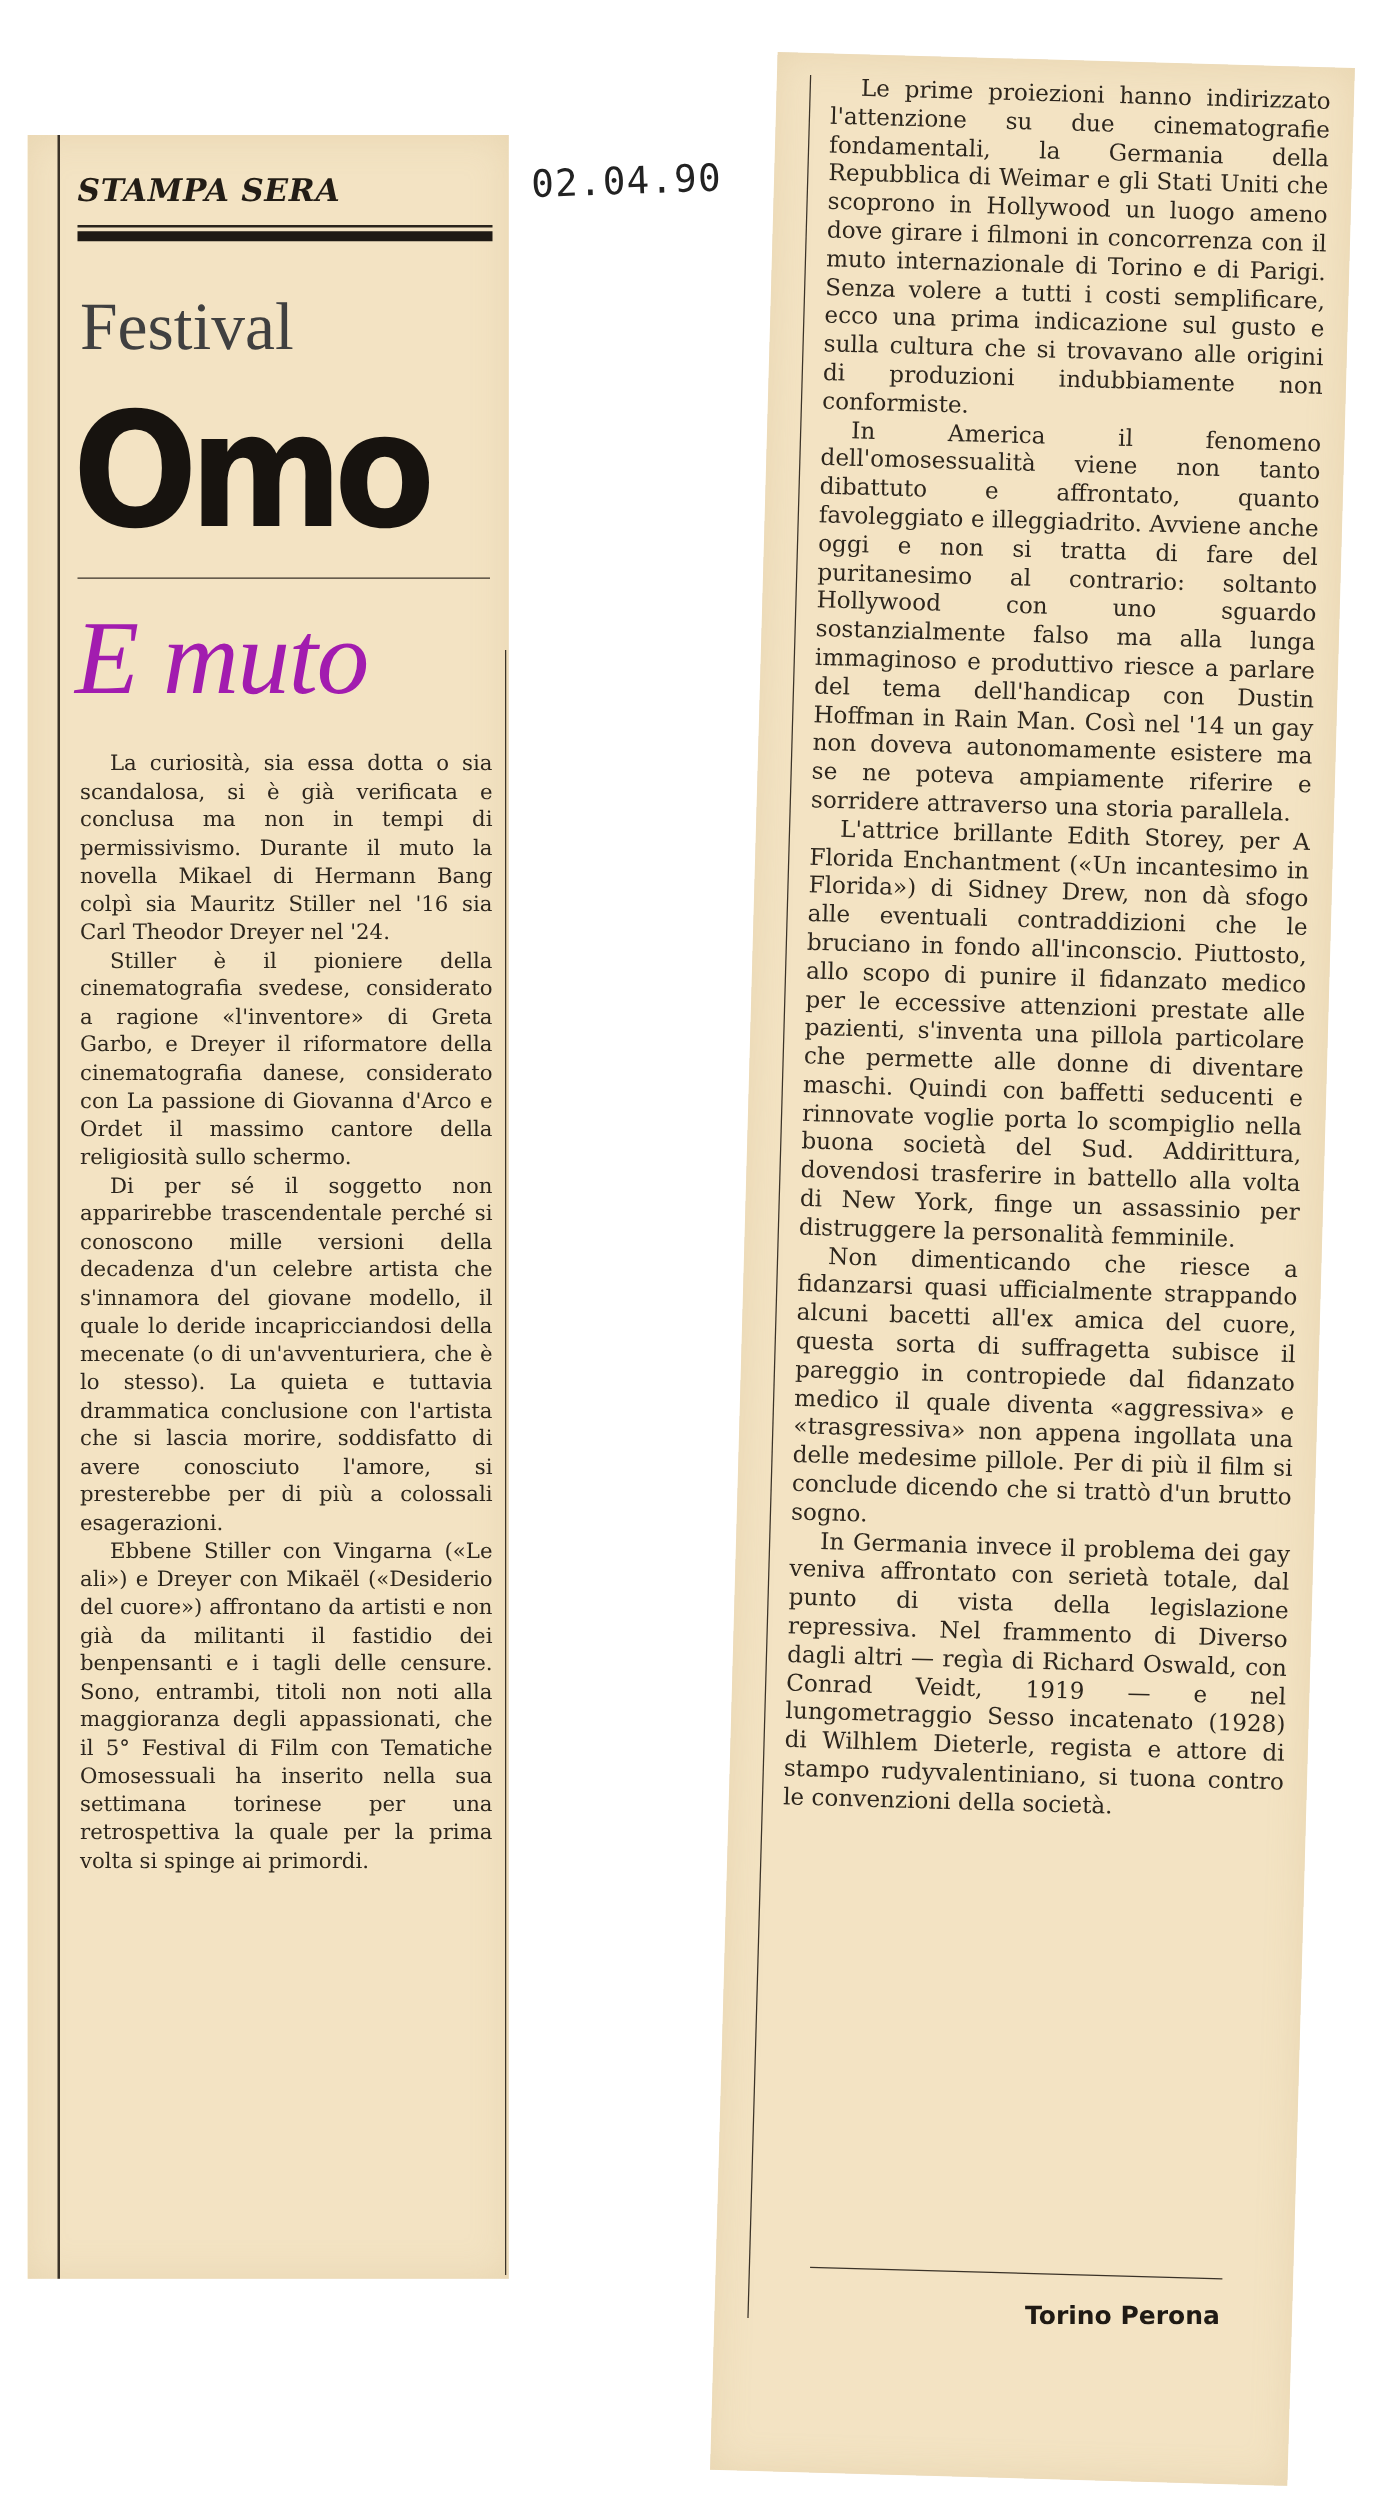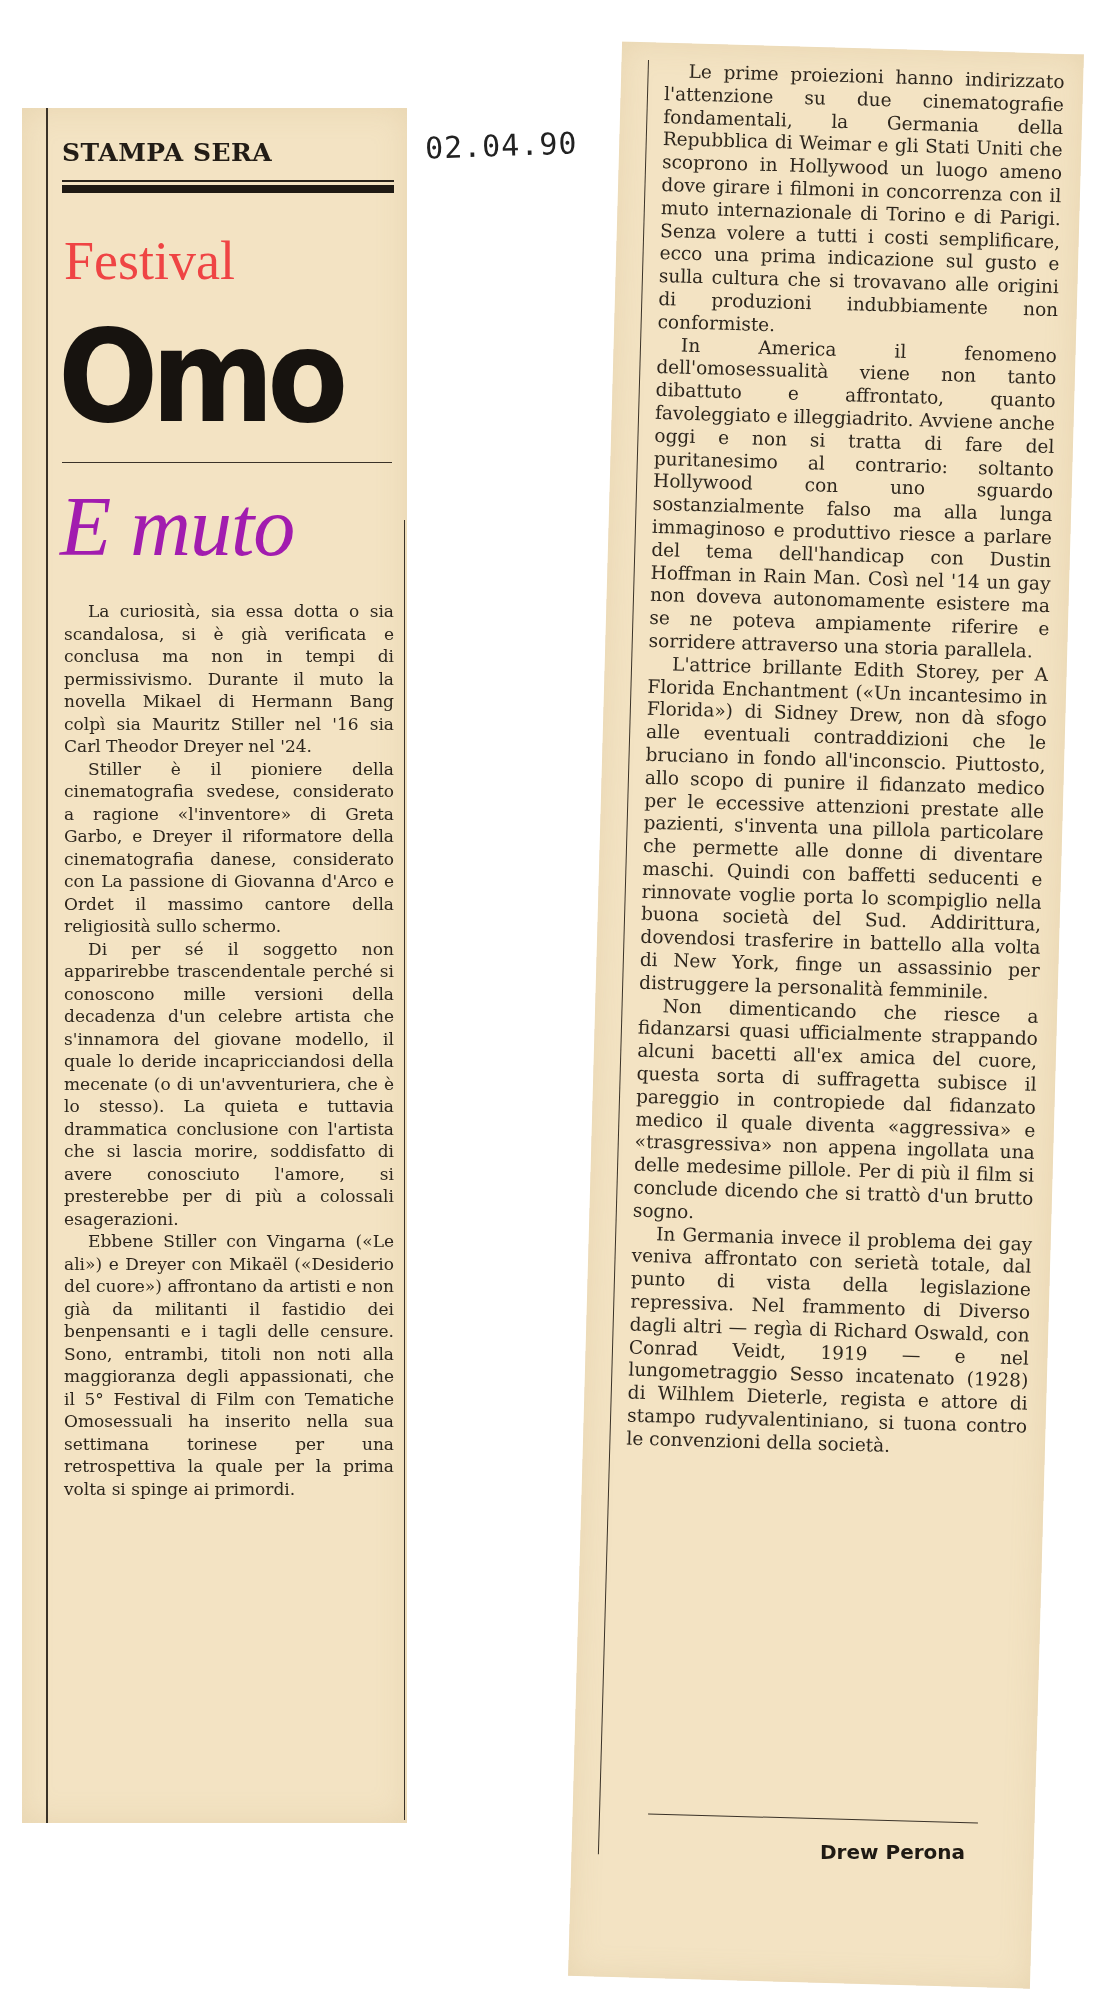--- a/index.html
+++ b/index.html
@@ -16,27 +16,27 @@
   }
   .clip-left { left:22px; top:108px; width:385px; height:1715px; }
   .clip-right {
     left:622px; top:48px; width:462px; height:1935px;
     transform:rotate(1.6deg); transform-origin: 50% 0;
   }
   .vrule { position:absolute; width:2px; background:#3a3228; }
   .masthead {
     position:absolute; left:62px; top:138px;
     font-family:"DejaVu Serif", serif; font-weight:bold;
-    font-size:25px; letter-spacing:0.5px; color:#231d16;
+    font-size:25px; letter-spacing:0.5px; color:#231d16;font-style:italic;
   }
   .mast-rule1 { position:absolute; left:62px; top:180px; width:332px; height:2px; background:#2a241c; }
   .mast-rule2 { position:absolute; left:62px; top:185px; width:332px; height:8px; background:#1f1a14; }
   .kicker {
     position:absolute; left:64px; top:230px;
-    font-family:"Liberation Serif", serif; font-size:54px; color:#ef4444;
+    font-family:"Liberation Serif", serif; font-size:54px; color:#404040;
   }
   .headline {
     position:absolute; left:58px; top:302px;
     font-family:"DejaVu Sans", sans-serif; font-weight:bold;
     font-size:118px; letter-spacing:-7px; color:#17130f;
     transform:scaleY(1.08); transform-origin: left top;
   }
   .head-rule { position:absolute; left:62px; top:462px; width:330px; height:1px; background:#3a3228; }
   .subhead {
     position:absolute; left:60px; top:478px;
@@ -96,13 +96,13 @@
 
 <div class="col col-right" style="transform:rotate(1.6deg); transform-origin:0 0;">
   <p>Le prime proiezioni hanno indirizzato l'attenzione su due cinematografie fondamentali, la Germania della Repubblica di Weimar e gli Stati Uniti che scoprono in Hollywood un luogo ameno dove girare i filmoni in concorrenza con il muto internazionale di Torino e di Parigi. Senza volere a tutti i costi semplificare, ecco una prima indicazione sul gusto e sulla cultura che si trovavano alle origini di produzioni indubbiamente non conformiste.</p>
   <p>In America il fenomeno dell'omosessualità viene non tanto dibattuto e affrontato, quanto favoleggiato e illeggiadrito. Avviene anche oggi e non si tratta di fare del puritanesimo al contrario: soltanto Hollywood con uno sguardo sostanzialmente falso ma alla lunga immaginoso e produttivo riesce a parlare del tema dell'handicap con Dustin Hoffman in Rain Man. Così nel '14 un gay non doveva autonomamente esistere ma se ne poteva ampiamente riferire e sorridere attraverso una storia parallela.</p>
   <p>L'attrice brillante Edith Storey, per A Florida Enchantment («Un incantesimo in Florida») di Sidney Drew, non dà sfogo alle eventuali contraddizioni che le bruciano in fondo all'inconscio. Piuttosto, allo scopo di punire il fidanzato medico per le eccessive attenzioni prestate alle pazienti, s'inventa una pillola particolare che permette alle donne di diventare maschi. Quindi con baffetti seducenti e rinnovate voglie porta lo scompiglio nella buona società del Sud. Addirittura, dovendosi trasferire in battello alla volta di New York, finge un assassinio per distruggere la personalità femminile.</p>
   <p>Non dimenticando che riesce a fidanzarsi quasi ufficialmente strappando alcuni bacetti all'ex amica del cuore, questa sorta di suffragetta subisce il pareggio in contropiede dal fidanzato medico il quale diventa «aggressiva» e «trasgressiva» non appena ingollata una delle medesime pillole. Per di più il film si conclude dicendo che si trattò d'un brutto sogno.</p>
   <p>In Germania invece il problema dei gay veniva affrontato con serietà totale, dal punto di vista della legislazione repressiva. Nel frammento di Diverso dagli altri — regìa di Richard Oswald, con Conrad Veidt, 1919 — e nel lungometraggio Sesso incatenato (1928) di Wilhlem Dieterle, regista e attore di stampo rudyvalentiniano, si tuona contro le convenzioni della società.</p>
 </div>
 
 <div class="sig-rule"></div>
-<div class="signature">Drew Perona</div>
+<div class="signature">Torino Perona</div>
 
 </body></html>

